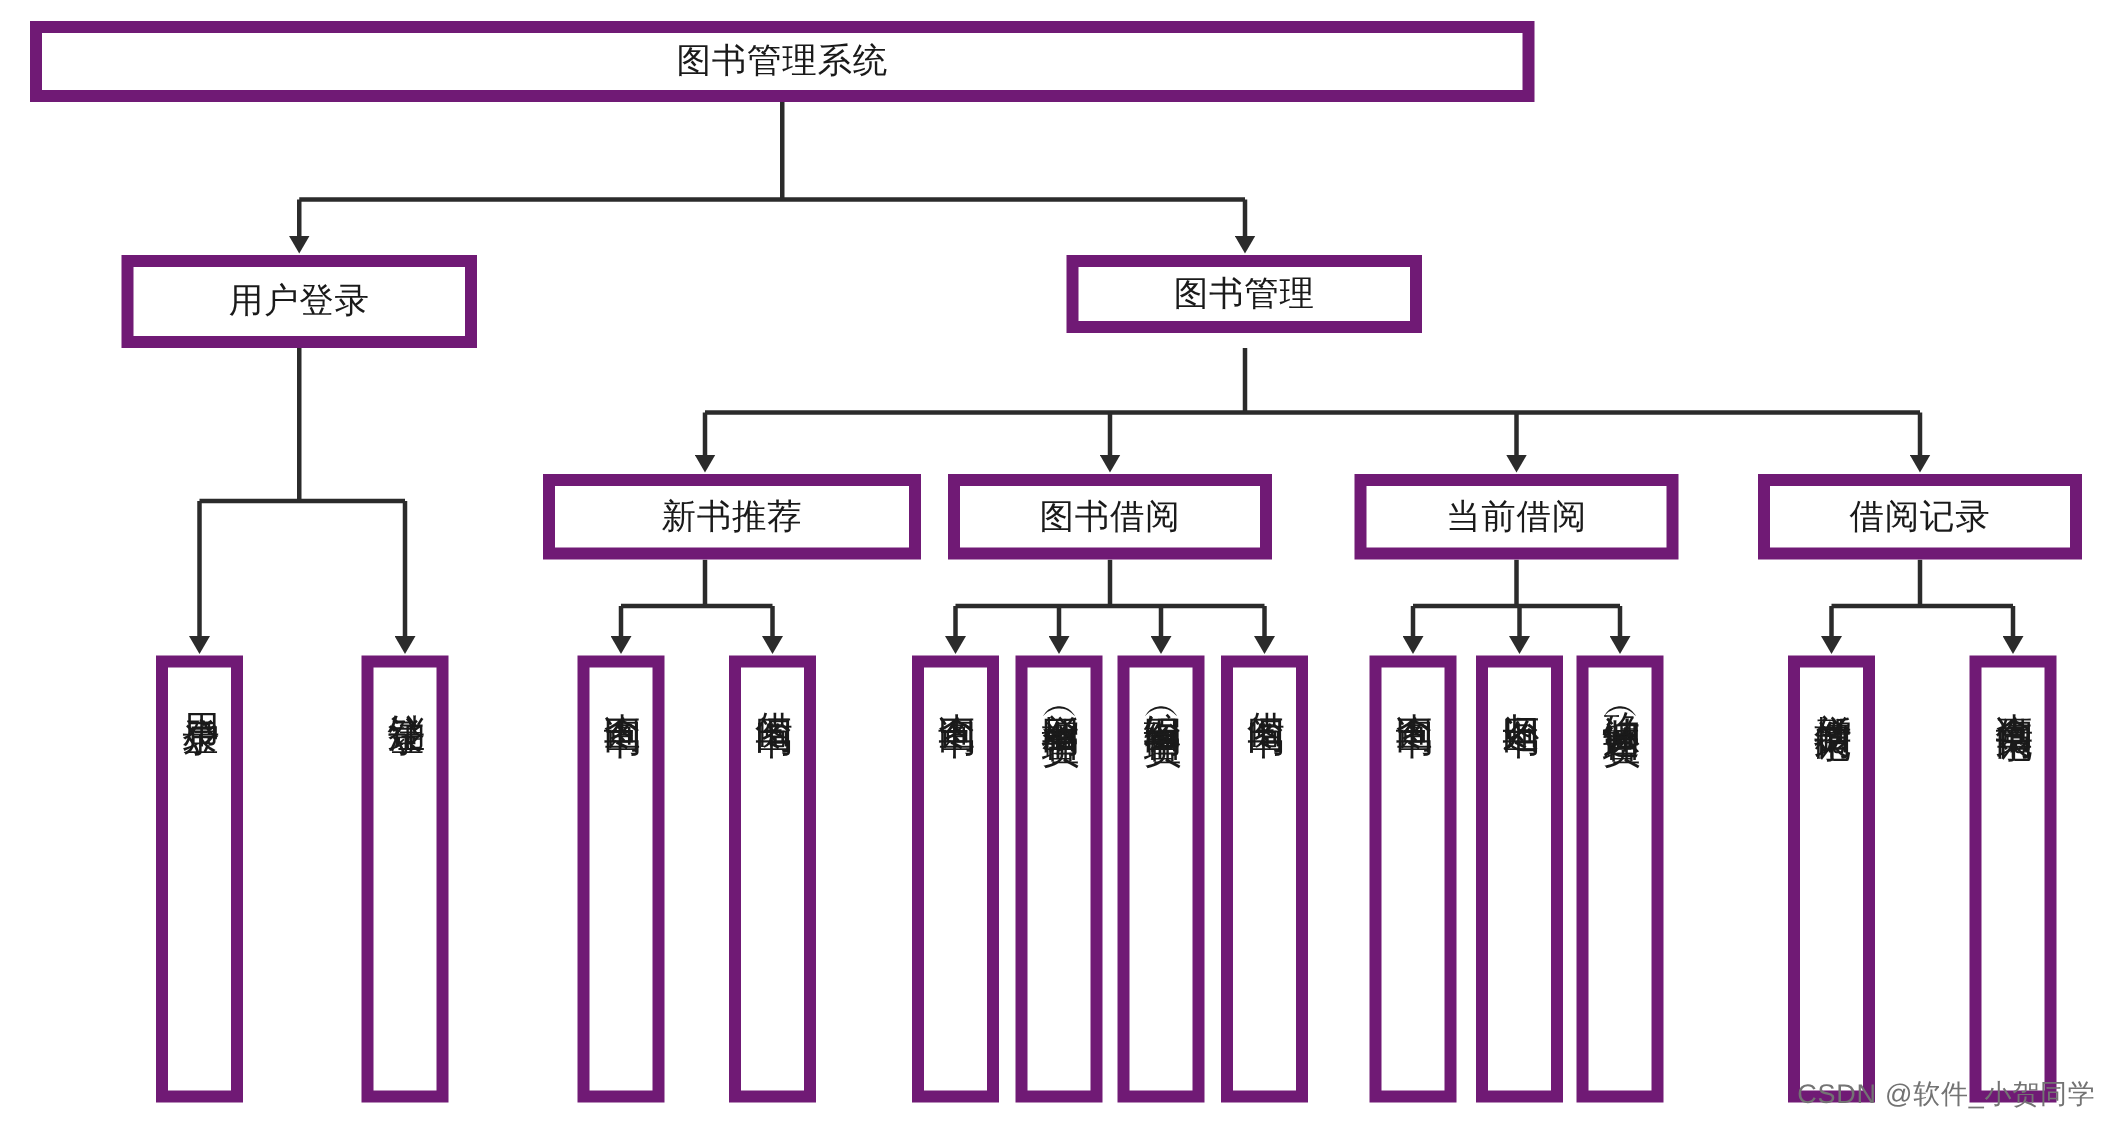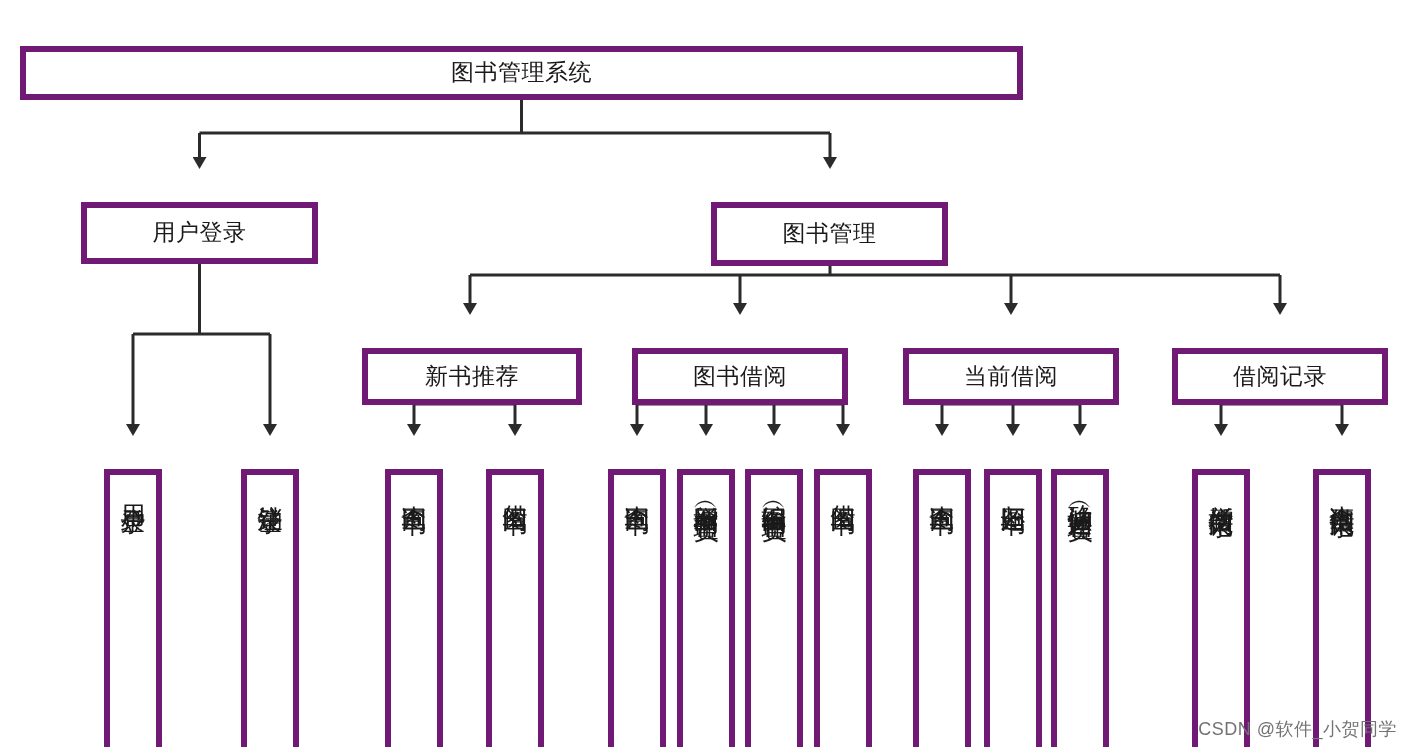--- a/index.html
+++ b/index.html
@@ -25,26 +25,25 @@
     left: 0;
     top: 0;
     width: 1405px;
     height: 747px;
     pointer-events: none;
   }
   .node {
     position: absolute;
     box-sizing: border-box;
     background: #ffffff;
-    border: 6px solid #701a75;
+    border: 8px solid #701a75;
     display: flex;
     align-items: center;
     justify-content: center;
     color: #1a1a1a;
-    margin-top: 32px;
   }
   .node-label {
     display: block;
     text-align: center;
     line-height: 1.12;
     color: #1a1a1a;
     white-space: nowrap;
   }
   .node.horiz .node-label {
     font-size: 23px;
@@ -128,25 +127,25 @@
     </g>
   </svg>
 
   <div class="node horiz" style="left: 20px; top: 14px; width: 1003px; height: 54px;">
     <span class="node-label">图书管理系统</span>
   </div>
 
   <div class="node horiz" style="left: 81px; top: 170px; width: 237px; height: 62px;">
     <span class="node-label">用户登录</span>
   </div>
-  <div class="node horiz" style="left: 711px; top: 170px; width: 237px; height: 64px;">
+  <div class="node horiz" style="left: 711px; top: 170px; width: 237px; height: 52px;">
     <span class="node-label">图书管理</span>
   </div>
 
-  <div class="node horiz" style="left: 362px; top: 316px; width: 220px; height: 57px;">
+  <div class="node horiz" style="left: 362px; top: 316px; width: 252px; height: 57px;">
     <span class="node-label">新书推荐</span>
   </div>
   <div class="node horiz" style="left: 632px; top: 316px; width: 216px; height: 57px;">
     <span class="node-label">图书借阅</span>
   </div>
   <div class="node horiz" style="left: 903px; top: 316px; width: 216px; height: 57px;">
     <span class="node-label">当前借阅</span>
   </div>
   <div class="node horiz" style="left: 1172px; top: 316px; width: 216px; height: 57px; justify-content: center;">
     <span class="node-label">借阅记录</span>

